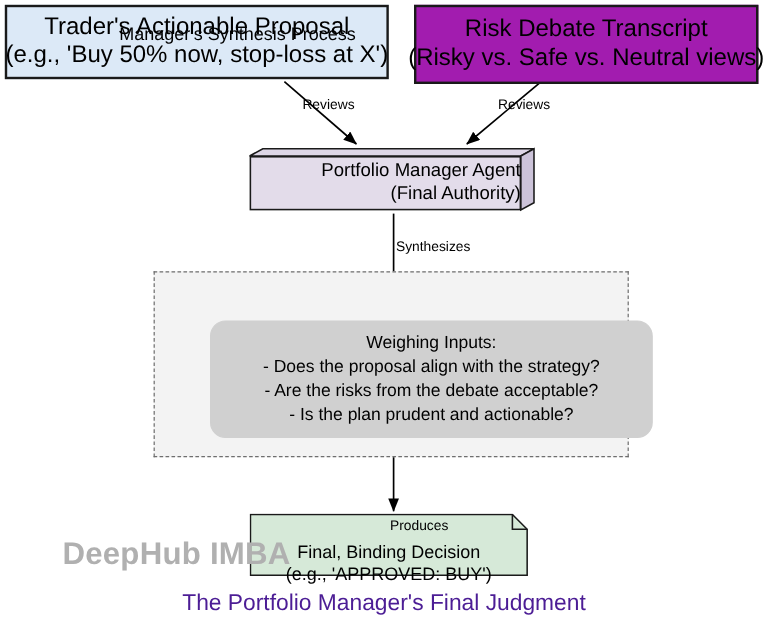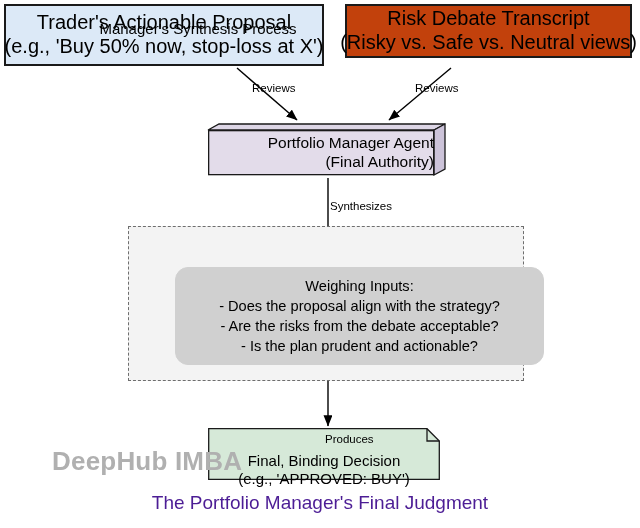--- a/index.html
+++ b/index.html
@@ -45,22 +45,22 @@
     border: 2px solid #1a1a1a;
     font-size: 20px;
   }
   #trader-box {
     left: 4px;  top: 4px;
     width: 320px; height: 62px;
     background: #dce9f7;
   }
   #risk-box {
     left: 345px; top: 4px;
-    width: 287px; height: 54px;
-    background: #c2410c;
+    width: 287px; height: 66px;
+    background: #a21caf;
   }
 
   
   #pm-wrap {
     position: absolute;
     left: 208px; top: 124px;
     width: 238px; height: 52px;
   }
   #pm-3d {
     position: absolute;

